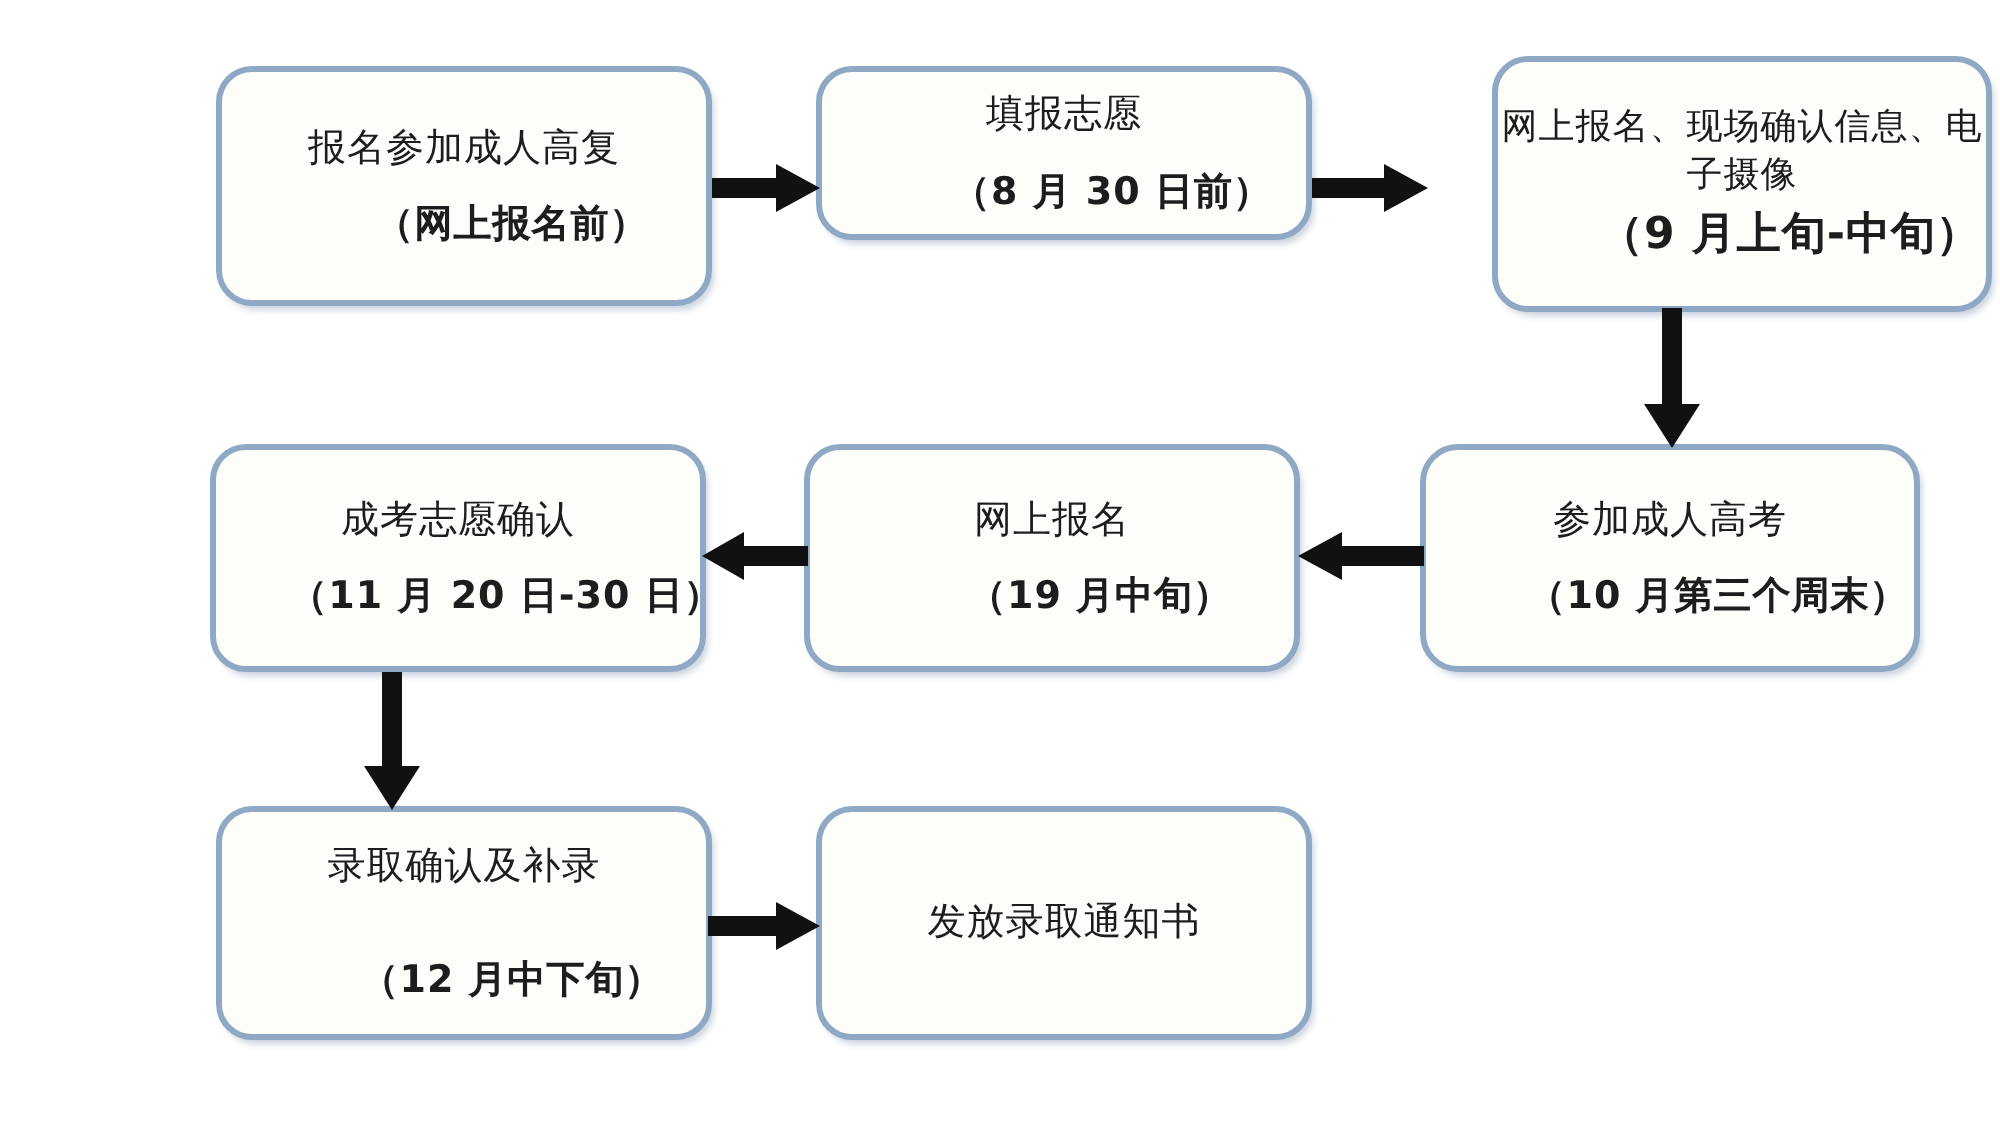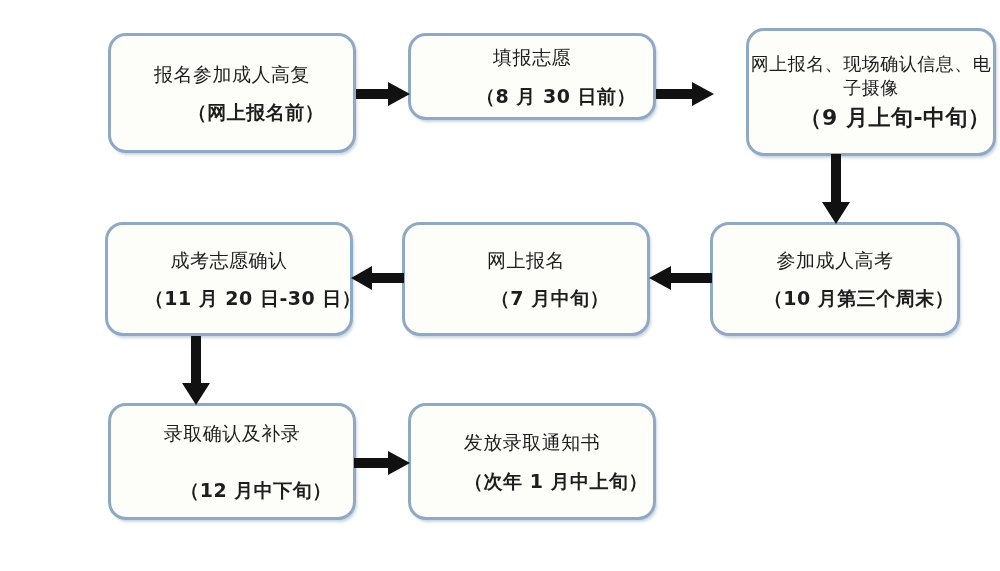--- a/index.html
+++ b/index.html
@@ -109,36 +109,35 @@
     <span class="line period">（9 月上旬-中旬）</span>
   </div>
 
   <div class="node" id="n4">
     <span class="line title">成考志愿确认</span>
     <span class="line period">（11 月 20 日-30 日）</span>
   </div>
 
   <div class="node" id="n5">
     <span class="line title">网上报名</span>
-    <span class="line period">（7 月中旬）</span>
+    <span class="line period">（19 月中旬）</span>
   </div>
 
   <div class="node" id="n6">
     <span class="line title">参加成人高考</span>
     <span class="line period">（10 月第三个周末）</span>
   </div>
 
   <div class="node" id="n7">
     <span class="line title">录取确认及补录</span>
     <span class="line period">（12 月中下旬）</span>
   </div>
 
   <div class="node" id="n8">
     <span class="line title">发放录取通知书</span>
-    <span class="line period">（次年 1 月中上旬）</span>
   </div>
 
   <div class="arrow" id="a1">
     <svg width="54" height="32" viewBox="0 0 54 32">
       <polygon points="0,11 32,11 32,4 54,16 32,28 32,21 0,21" fill="#111111"></polygon>
     </svg>
   </div>
 
   <div class="arrow" id="a2">
     <svg width="58" height="32" viewBox="0 0 58 32">

